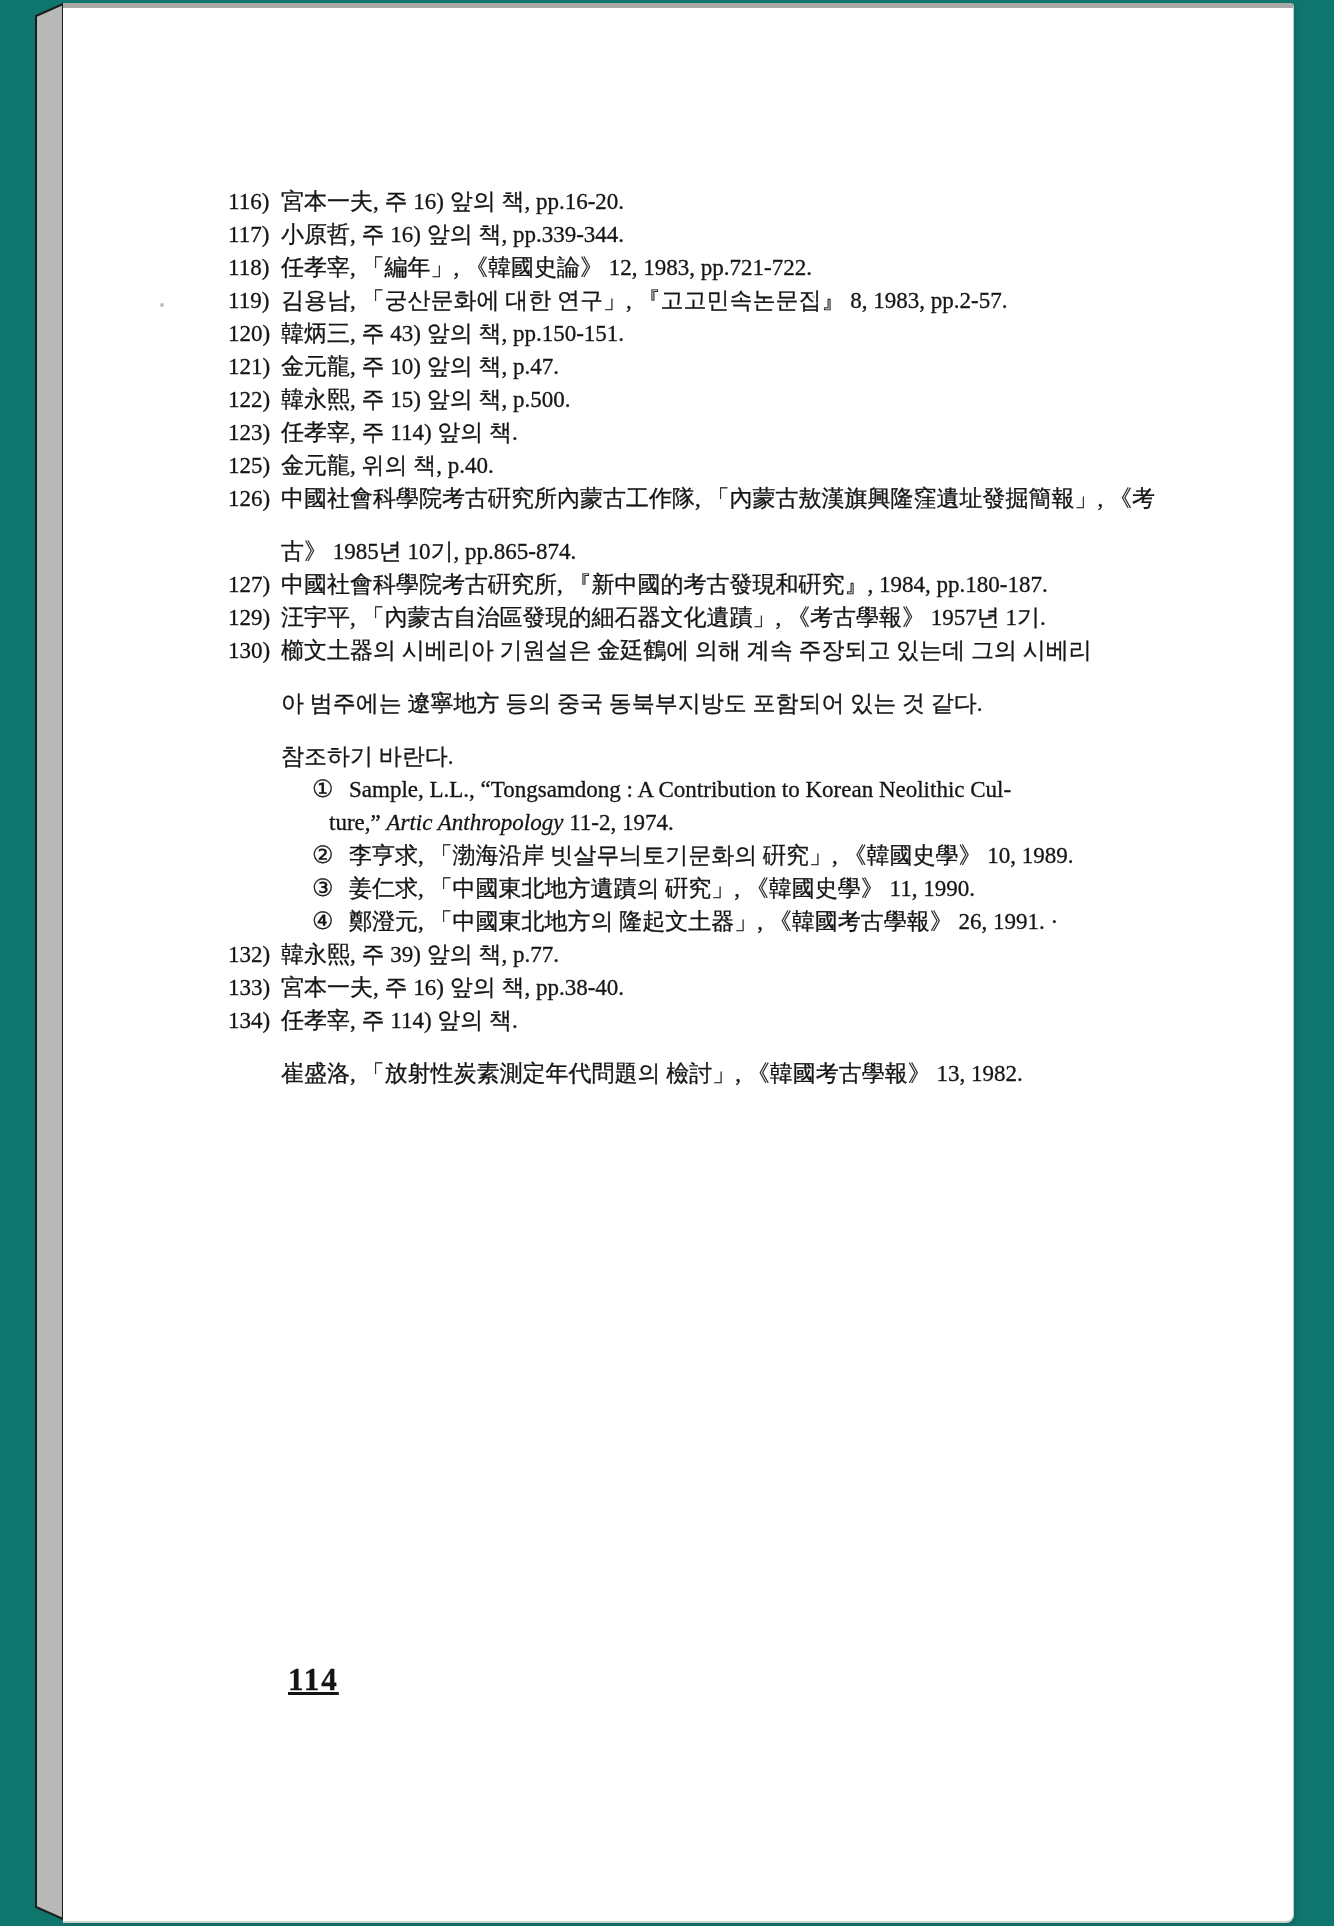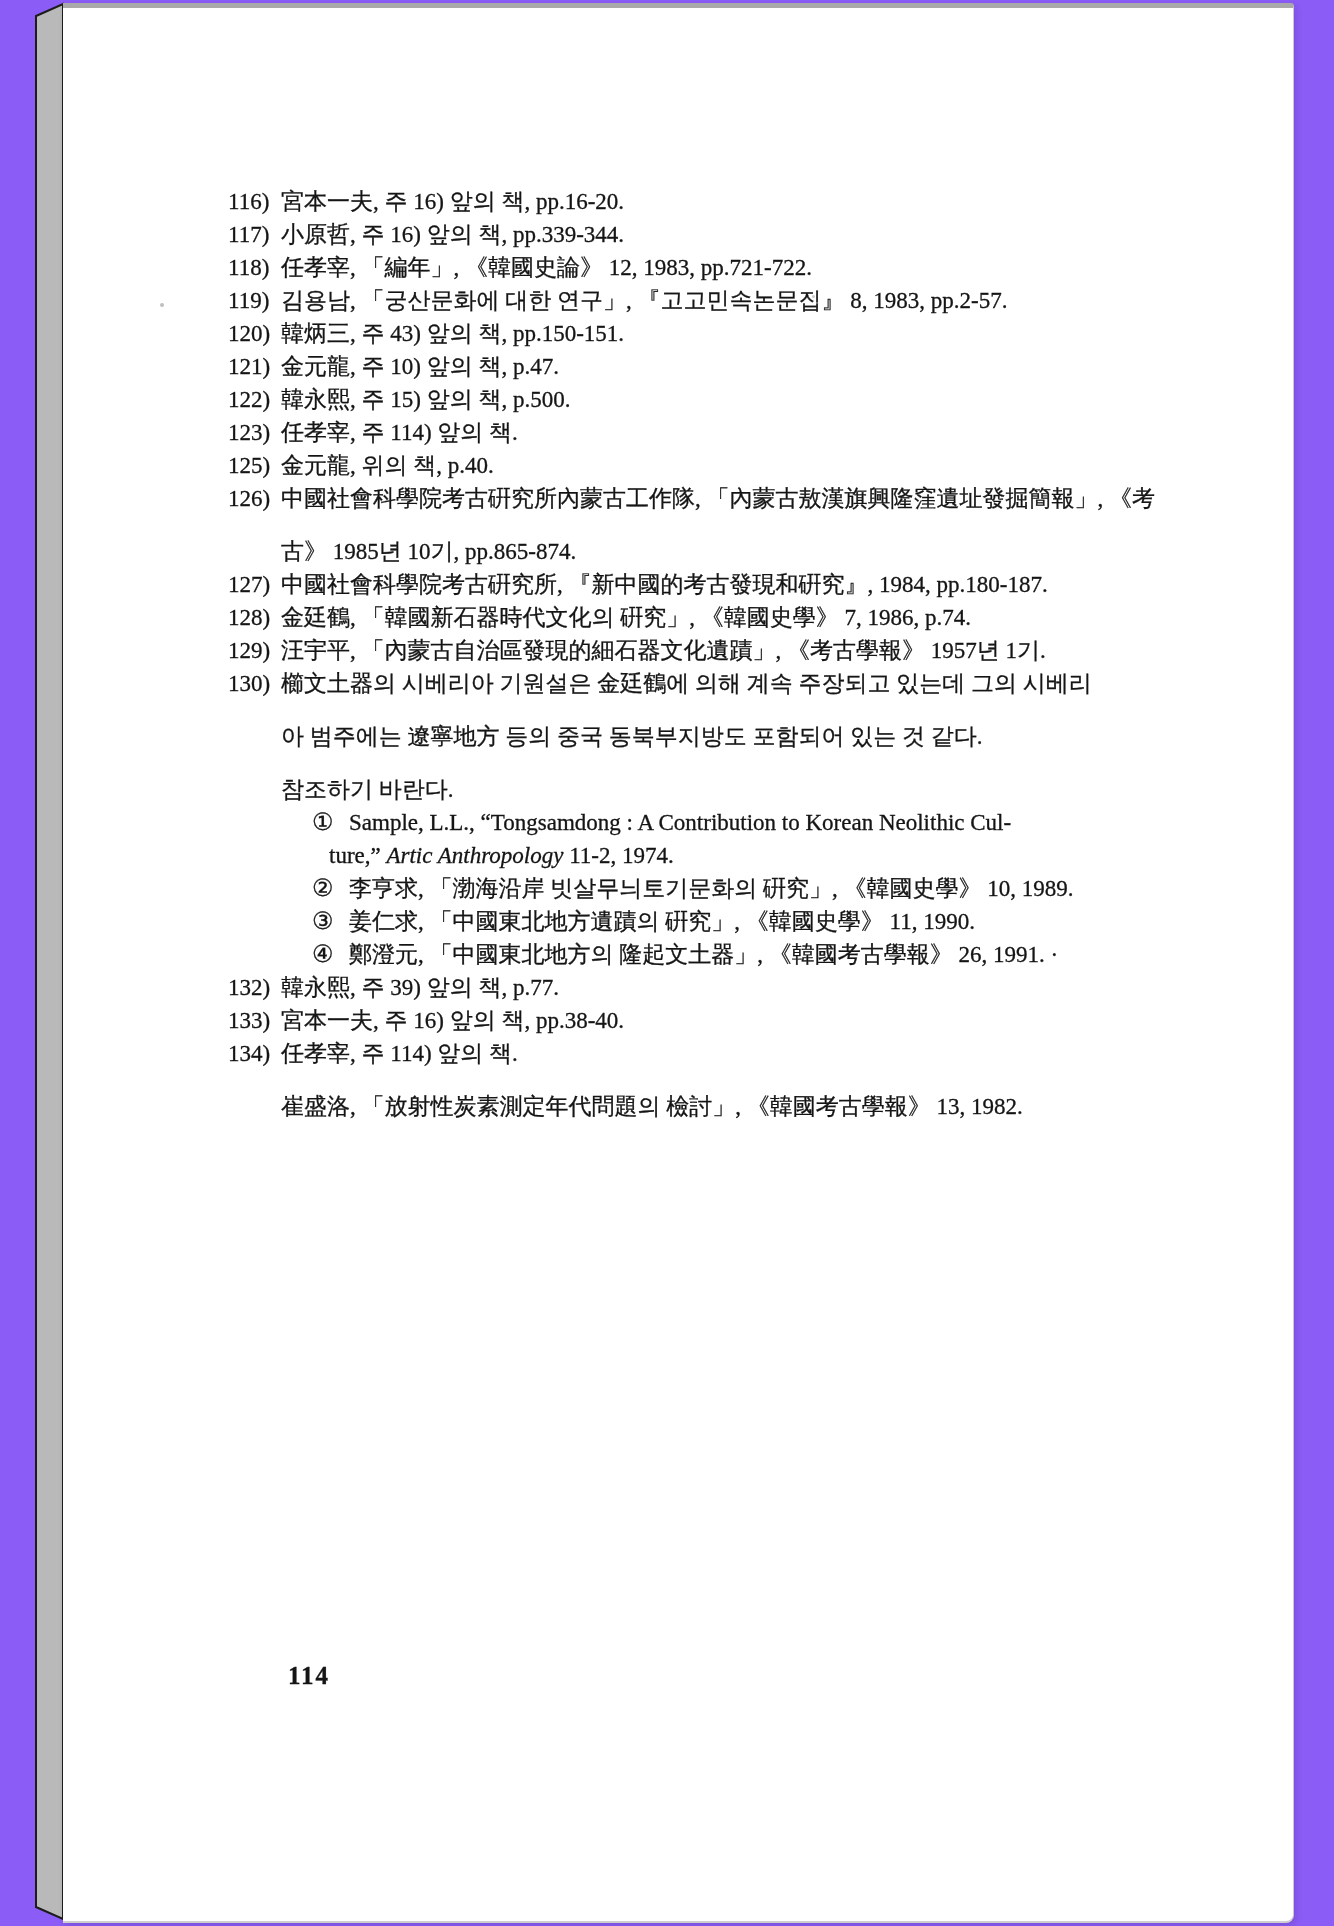--- a/index.html
+++ b/index.html
@@ -1,21 +1,21 @@
 <!DOCTYPE html>
 <html><head>
 <meta charset="utf-8">
 <style>
   html, body { margin: 0; padding: 0; }
   body { background: #eceache; }
   .stage {
     position: relative;
     width: 1334px;
     height: 1926px;
-    background: #8b5cf6;
+    background: #0f766e;
     overflow: hidden;
     font-family: "Liberation Serif", "DejaVu Serif", serif;
     color: #151515;
   }
   .paper {
     position: absolute;
     left: 63px; top: 3px;
     width: 1230px; height: 1913px;
     background: #ffffff;
     border-top: 5px solid #a9a9a9;
@@ -36,23 +36,24 @@
   .ind0 { padding-left: 228px; }
   .ind0 .num { display: inline-block; width: 53px; }
   .ind1 { padding-left: 281px; margin-top: 20px; }
   .ind2 { padding-left: 312px; }
   .ind2 .num { display: inline-block; width: 37px; font-size: 24px; }
   .ind3 { padding-left: 329px; }
   .it { font-style: italic; text-align: center; }
   .pagenum {
     position: absolute;
     left: 288px; top: 1662px;
-    font-size: 25px;
+    font-size: 31px;
     font-weight: 700;
     letter-spacing: 2px;
+    text-decoration: underline;
     -webkit-text-stroke: 0.3px #151515;
   }
   .speck { position: absolute; background: #8a8a8a; border-radius: 50%; }
   .speck-a { left: 160px; top: 303px; width: 4px; height: 4px; opacity: .55; }
   .speck-b { left: 812px; top: 295px; width: 3px; height: 3px; opacity: .45; }
 </style>
 </head>
 <body>
 
 <div class="stage">
@@ -72,21 +73,20 @@
       <div class="row ind0"><span class="num">118)</span><span>任孝宰, 「編年」, 《韓國史論》 12, 1983, pp.721-722.</span></div>
       <div class="row ind0"><span class="num">119)</span><span>김용남, 「궁산문화에 대한 연구」, 『고고민속논문집』 8, 1983, pp.2-57.</span></div>
       <div class="row ind0"><span class="num">120)</span><span>韓炳三, 주 43) 앞의 책, pp.150-151.</span></div>
       <div class="row ind0"><span class="num">121)</span><span>金元龍, 주 10) 앞의 책, p.47.</span></div>
       <div class="row ind0"><span class="num">122)</span><span>韓永熙, 주 15) 앞의 책, p.500.</span></div>
       <div class="row ind0"><span class="num">123)</span><span>任孝宰, 주 114) 앞의 책.</span></div>
       <div class="row ind0"><span class="num">125)</span><span>金元龍, 위의 책, p.40.</span></div>
       <div class="row ind0"><span class="num">126)</span><span>中國社會科學院考古硏究所內蒙古工作隊, 「內蒙古敖漢旗興隆窪遺址發掘簡報」, 《考</span></div>
       <div class="row ind1"><span>古》 1985년 10기, pp.865-874.</span></div>
       <div class="row ind0"><span class="num">127)</span><span>中國社會科學院考古硏究所, 『新中國的考古發現和硏究』, 1984, pp.180-187.</span></div>
-      <div class="row ind0"><span class="num">128)</span><span>金廷鶴, 「韓國新石器時代文化의 硏究」, 《韓國史學》 7, 1986, p.74.</span></div>
       <div class="row ind0"><span class="num">129)</span><span>汪宇平, 「內蒙古自治區發現的細石器文化遺蹟」, 《考古學報》 1957년 1기.</span></div>
       <div class="row ind0"><span class="num">130)</span><span>櫛文土器의 시베리아 기원설은 金廷鶴에 의해 계속 주장되고 있는데 그의 시베리</span></div>
       <div class="row ind1"><span>아 범주에는 遼寧地方 등의 중국 동북부지방도 포함되어 있는 것 같다.</span></div>
       <div class="row ind1"><span>참조하기 바란다.</span></div>
       <div class="row ind2"><span class="num">①</span><span>Sample, L.L., “Tongsamdong : A Contribution to Korean Neolithic Cul-</span></div>
       <div class="row ind3"><span>ture,” </span><span class="it">Artic Anthropology</span><span> 11-2, 1974.</span></div>
       <div class="row ind2"><span class="num">②</span><span>李亨求, 「渤海沿岸 빗살무늬토기문화의 硏究」, 《韓國史學》 10, 1989.</span></div>
       <div class="row ind2"><span class="num">③</span><span>姜仁求, 「中國東北地方遺蹟의 硏究」, 《韓國史學》 11, 1990.</span></div>
       <div class="row ind2"><span class="num">④</span><span>鄭澄元, 「中國東北地方의 隆起文土器」, 《韓國考古學報》 26, 1991. ·</span></div>
       <div class="row ind0"><span class="num">132)</span><span>韓永熙, 주 39) 앞의 책, p.77.</span></div>

